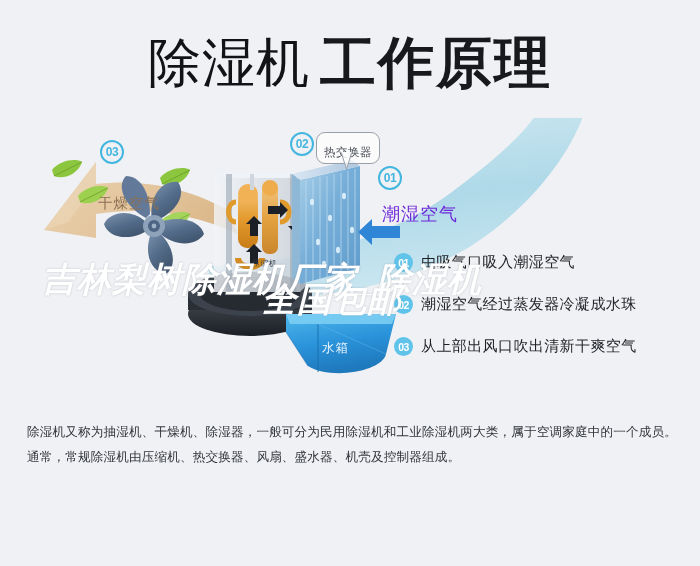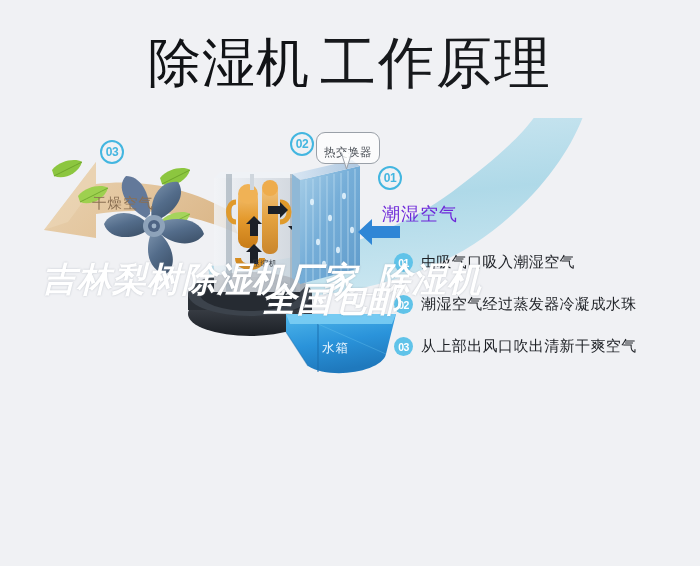--- a/index.html
+++ b/index.html
@@ -14,21 +14,21 @@
   
   #title-bar{
     position:absolute; left:0; top:26px; width:700px;
     text-align:center; white-space:nowrap;
   }
   .title-strong{
     font-size:53px; font-weight:normal; color:#111316;
     letter-spacing:1px; vertical-align:middle;
   }
   .title-light{
-    font-size:56px; font-weight:400; color:#17191c;
+    font-size:56px; font-weight:700; color:#17191c;
     letter-spacing:2px; vertical-align:middle; margin-left:10px;
   }
 
   
   #diagram{
     position:absolute; left:0; top:118px; width:700px; height:290px;
   }
   #diagram svg{ display:block; }
 
   
@@ -53,21 +53,21 @@
     background:rgba(255,255,255,.72);
     padding:12px 7px 3px; font-size:11.5px; color:#4a4f56;
     letter-spacing:.5px; white-space:nowrap;
   }
   #callout-tail{
     position:absolute; left:341px; top:34px; width:11px; height:17px;
   }
 
   
   .diag-label{ position:absolute; white-space:nowrap; }
-  #label-dry{ left:92px; top:76px; font-size:14.5px; color:#8a6f52; letter-spacing:1px; }
+  #label-dry{ left:98px; top:76px; font-size:14.5px; color:#8a6f52; letter-spacing:1px; }
   #label-humid{ left:382px; top:84px; font-size:18px; color:#6d28d9; letter-spacing:1px; }
   #label-tank{ left:322px; top:222px; font-size:12.5px; color:#eaf6ff; letter-spacing:1px; }
   #label-compressor{ left:252px; top:140px; font-size:8px; color:#3a3f46; letter-spacing:.5px; }
 
   
   #step-list{
     position:absolute; left:394px; top:252px; width:296px;
   }
   .step-row{
     display:flex; align-items:center; height:21px; margin-bottom:21px;
@@ -298,13 +298,14 @@
     <span class="step-text">从上部出风口吹出清新干爽空气</span>
   </div>
 </div>
 
 <div id="watermark">
   <div class="wm-line" id="wm-1">吉林梨树除湿机厂家_除湿机</div>
   <div class="wm-line" id="wm-2">全国包邮</div>
 </div>
 
 <div id="body-copy">
+  <p class="para">除湿机又称为抽湿机、干燥机、除湿器，一般可分为民用除湿机和工业除湿机两大类，属于空调家庭中的一个成员。通常，常规除湿机由压缩机、热交换器、风扇、盛水器、机壳及控制器组成。</p>
 </div>
 
 </body></html>

